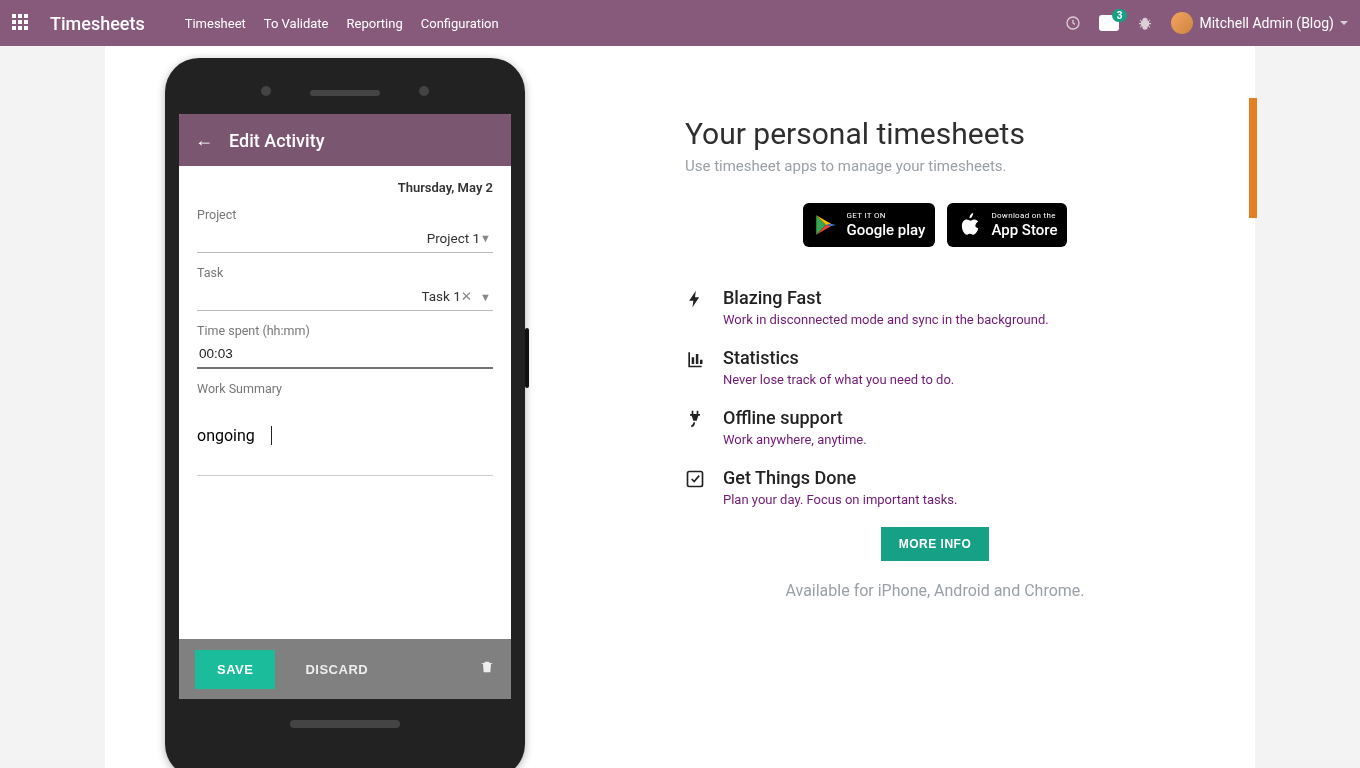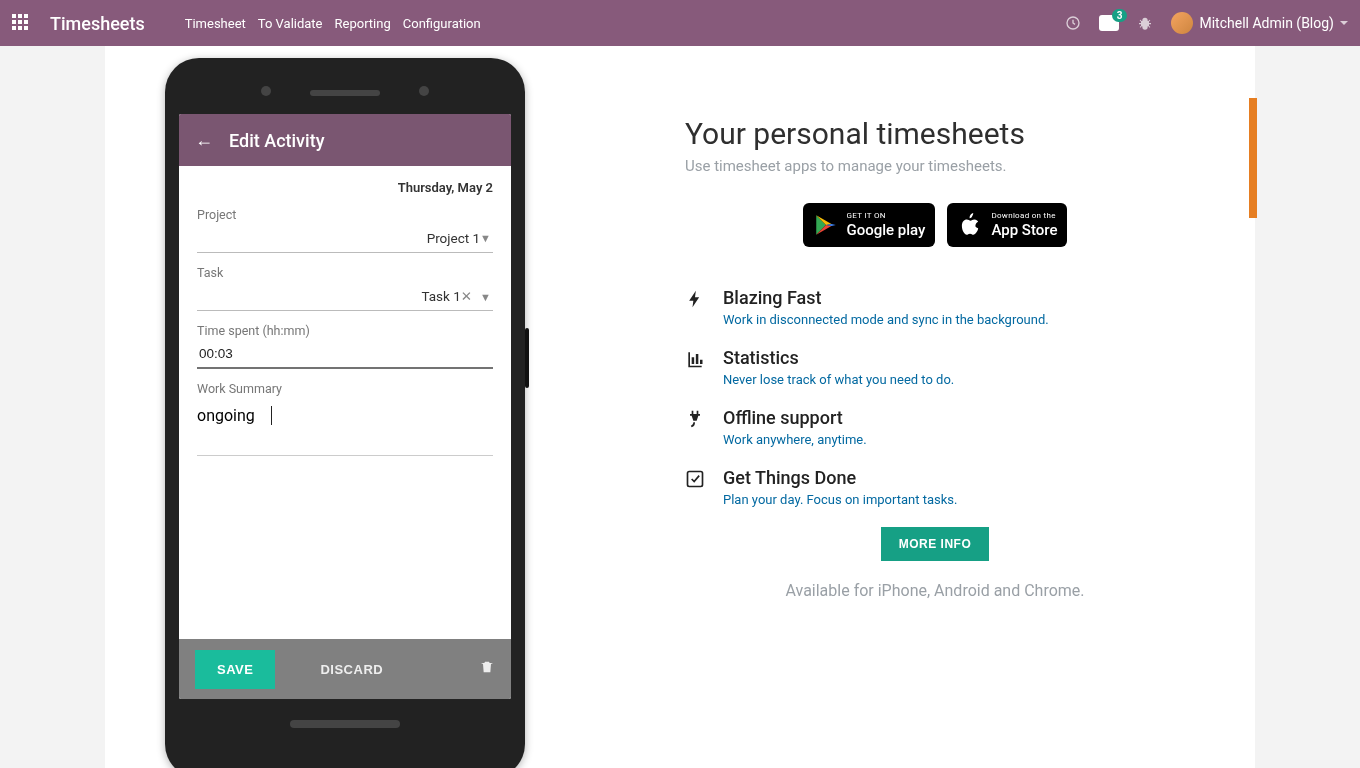--- a/index.html
+++ b/index.html
@@ -3,21 +3,21 @@
 <meta charset="utf-8">
 <style>
   * { box-sizing: border-box; margin: 0; padding: 0; }
   body { font-family: -apple-system, BlinkMacSystemFont, "Segoe UI", Roboto, "Helvetica Neue", Arial, sans-serif; background: #f3f3f3; width: 1360px; height: 768px; overflow: hidden; }
   
   
   .navbar { background: #875a7b; height: 46px; display: flex; align-items: center; color: #fff; padding: 12px 12px; }
   .apps-grid { width: 18px; height: 18px; display: grid; grid-template-columns: repeat(3,4px); grid-template-rows: repeat(3,4px); gap: 2px; margin-right: 20px; cursor: pointer; }
   .apps-grid span { background: #fff; }
   .brand { font-size: 18px; font-weight: 500; margin-right: 40px; }
-  .nav-menu { display: flex; gap: 12px; align-items: center; }
+  .nav-menu { display: flex; gap: 18px; align-items: center; }
   .nav-item { font-size: 13px; color: #fff; cursor: pointer; }
   .nav-right { margin-left: auto; display: flex; align-items: center; gap: 18px; }
   .icon-clock, .icon-bug { width: 16px; height: 16px; opacity: 0.7; cursor: pointer; }
   .chat-wrap { position: relative; cursor: pointer; }
   .chat-icon { width: 20px; height: 16px; background: #fff; border-radius: 3px; position: relative; }
   .chat-icon::after { content:""; position:absolute; bottom:-4px; left:4px; border:4px solid transparent; border-top-color:#fff; }
   .chat-badge { position:absolute; top:-6px; right:-8px; background:#16a085; color:#fff; font-size:10px; font-weight:bold; border-radius:8px; padding:1px 5px; }
   .user-wrap { display:flex; align-items:center; gap:6px; cursor:pointer; }
   .avatar { width:22px; height:22px; border-radius:50%; background:linear-gradient(135deg,#f4a460,#cd853f); }
   .caret { width:0; height:0; border-left:4px solid transparent; border-right:4px solid transparent; border-top:4px solid rgba(255,255,255,0.7); }
@@ -44,44 +44,44 @@
   .app-title { font-size:18px; font-weight:500; }
   
   .form { flex:1; padding:14px 18px 0; background:#fff; overflow:auto; }
   .date-line { text-align:right; font-weight:600; font-size:13px; color:#333; margin-bottom:12px; }
   .fld-label { font-size:12.5px; color:#777; margin-top:12px; }
   .dd { border-bottom:1px solid #bbb; padding:8px 2px 6px; display:flex; align-items:center; justify-content:flex-end; font-size:13.5px; color:#333; }
   .dd .arrow { color:#888; font-size:11px; }
   .dd .clr { color:#888; margin-right:8px; }
   .txt-in { border:none; border-bottom:2px solid #737373; padding:8px 2px 6px; font-size:13.5px; color:#222; width:100%; outline:none; background:transparent; }
   .summary-wrap { border-bottom:1px solid #ccc; padding:6px 0 30px; margin-top:4px;}
-  .caret-line { display:inline-block; border-right:1px solid #222; animation: none; padding-right:16px;}
-  
-  .btn-bar { background:#808080; height:60px; display:flex; align-items:center; padding:0 16px; gap:35px; }
+  .caret-line { display:inline-block; border-right:1px solid #222; animation: none; padding-right:16px;margin-top:20px;}
+  
+  .btn-bar { background:#808080; height:60px; display:flex; align-items:center; padding:0 16px; gap:20px; }
   .btn-save { background:#1abc9c; color:#fff; border:none; padding:12px 22px; font-size:13px; font-weight:600; letter-spacing:0.5px; cursor:pointer; }
   .btn-discard { background:transparent; color:#eee; border:none; font-size:13px; font-weight:600; letter-spacing:0.5px; cursor:pointer; padding:12px 10px;}
   .trash { margin-left:auto; color:#eee; cursor:pointer; }
   
   
   .info-col { flex:1; padding:60px 70px 20px 100px; color:#333; }
   .h1 { font-size:30px; font-weight:400; color:#2f2f2f; margin-bottom:6px; }
   .sub { color:#9aa0a6; font-size:15px; margin-bottom:28px; }
   .badges { display:flex; gap:12px; margin-bottom:40px; justify-content:center; }
   .store-badge { height:44px; background:#000; border-radius:6px; padding:4px 10px; display:flex; align-items:center; gap:8px; color:#fff; cursor:pointer;}
   .store-badge.chrome { background:#fff; border:1px solid #ccc; color:#555;}
   .store-icon { width:26px; height:26px; }
   .store-txt small { display:block; font-size:8px; line-height:1; letter-spacing:0.3px;}
   .store-txt b { font-size:15px; font-weight:500;}
   .store-badge.chrome .store-txt small{font-size:9px;color:#666;}
   .store-badge.chrome .store-txt b{font-size:12px;font-weight:400;color:#444;}
   
   .feat { display:flex; gap:18px; margin-bottom:20px; align-items:flex-start;}
   .feat-icon { width:20px; height:20px; flex-shrink:0; color:#333; margin-top:2px;}
   .feat h3 { font-size:18px; font-weight:500; margin-bottom:4px; color:#222;}
-  .feat p { font-size:13px; color:#0369a1;}
+  .feat p { font-size:13px; color:#701a75;}
   
   .more-btn { display:block; margin:18px auto 20px; background:#16a085; color:#fff; border:none; padding:10px 18px; font-size:12px; font-weight:700; letter-spacing:0.5px; cursor:pointer;}
   .avail { text-align:center; color:#9aa0a6; font-size:16px;}
 </style>
 </head>
 <body>
 
 <div class="navbar">
   <div class="apps-grid">
     <span></span>

